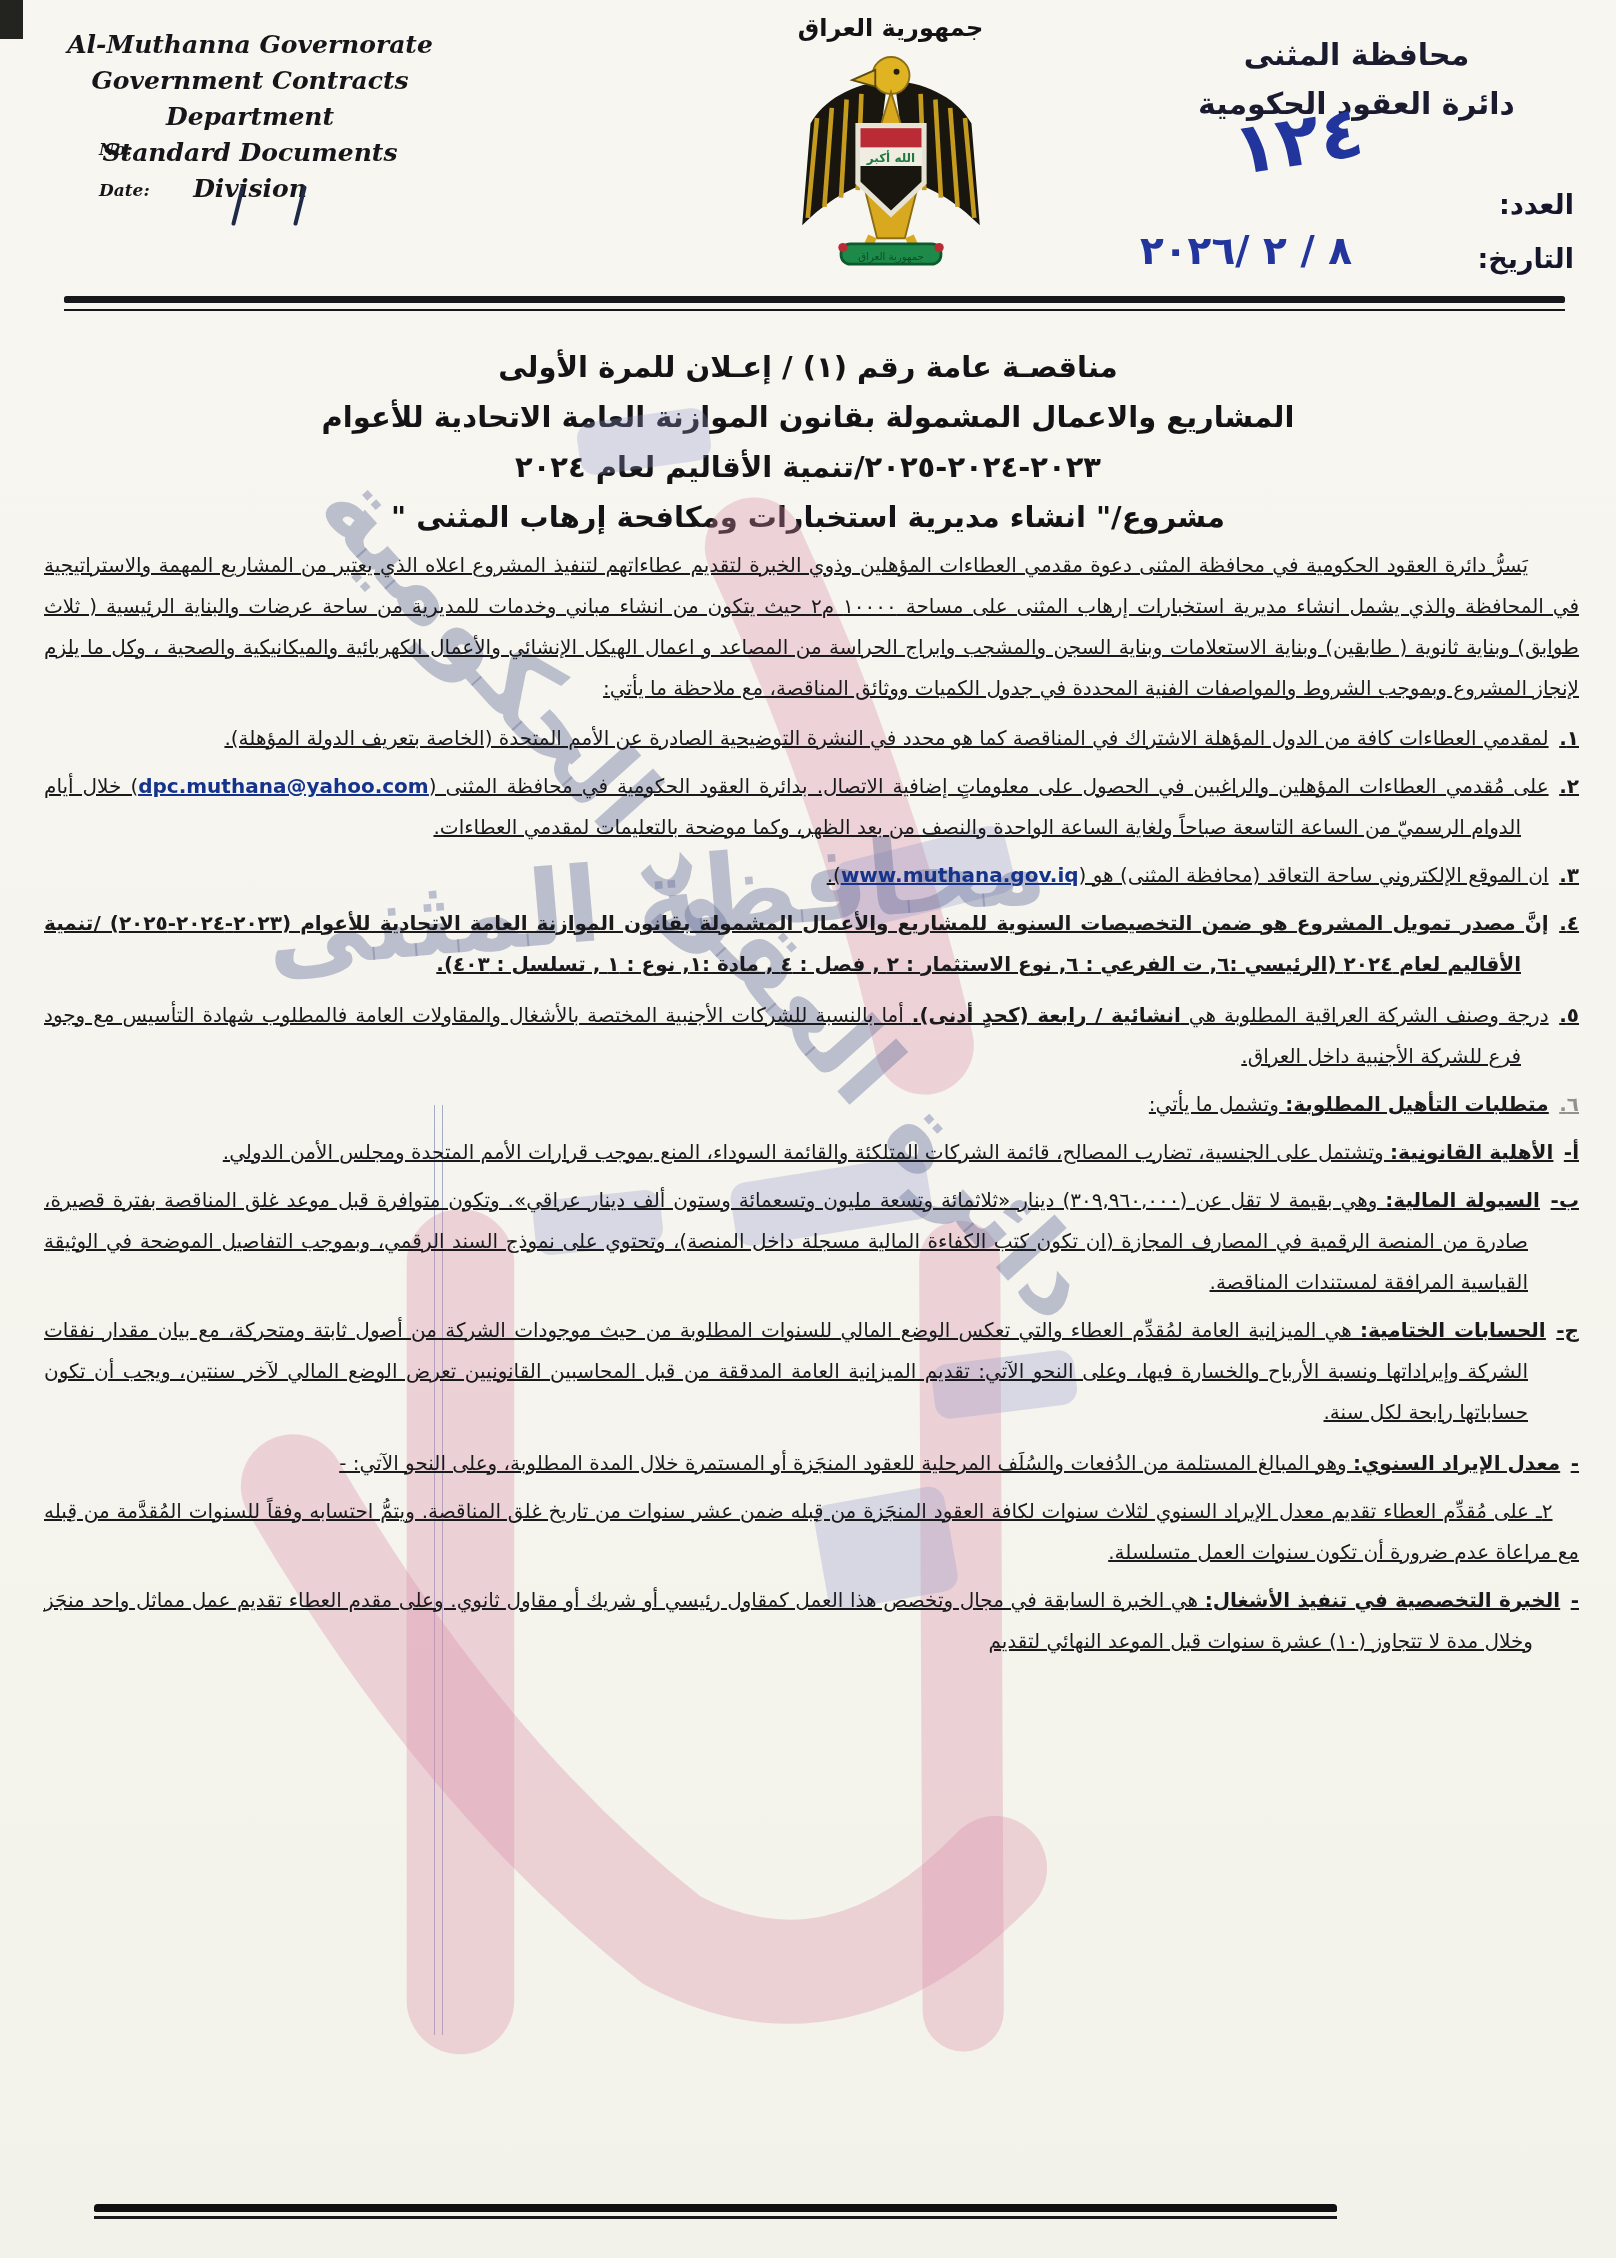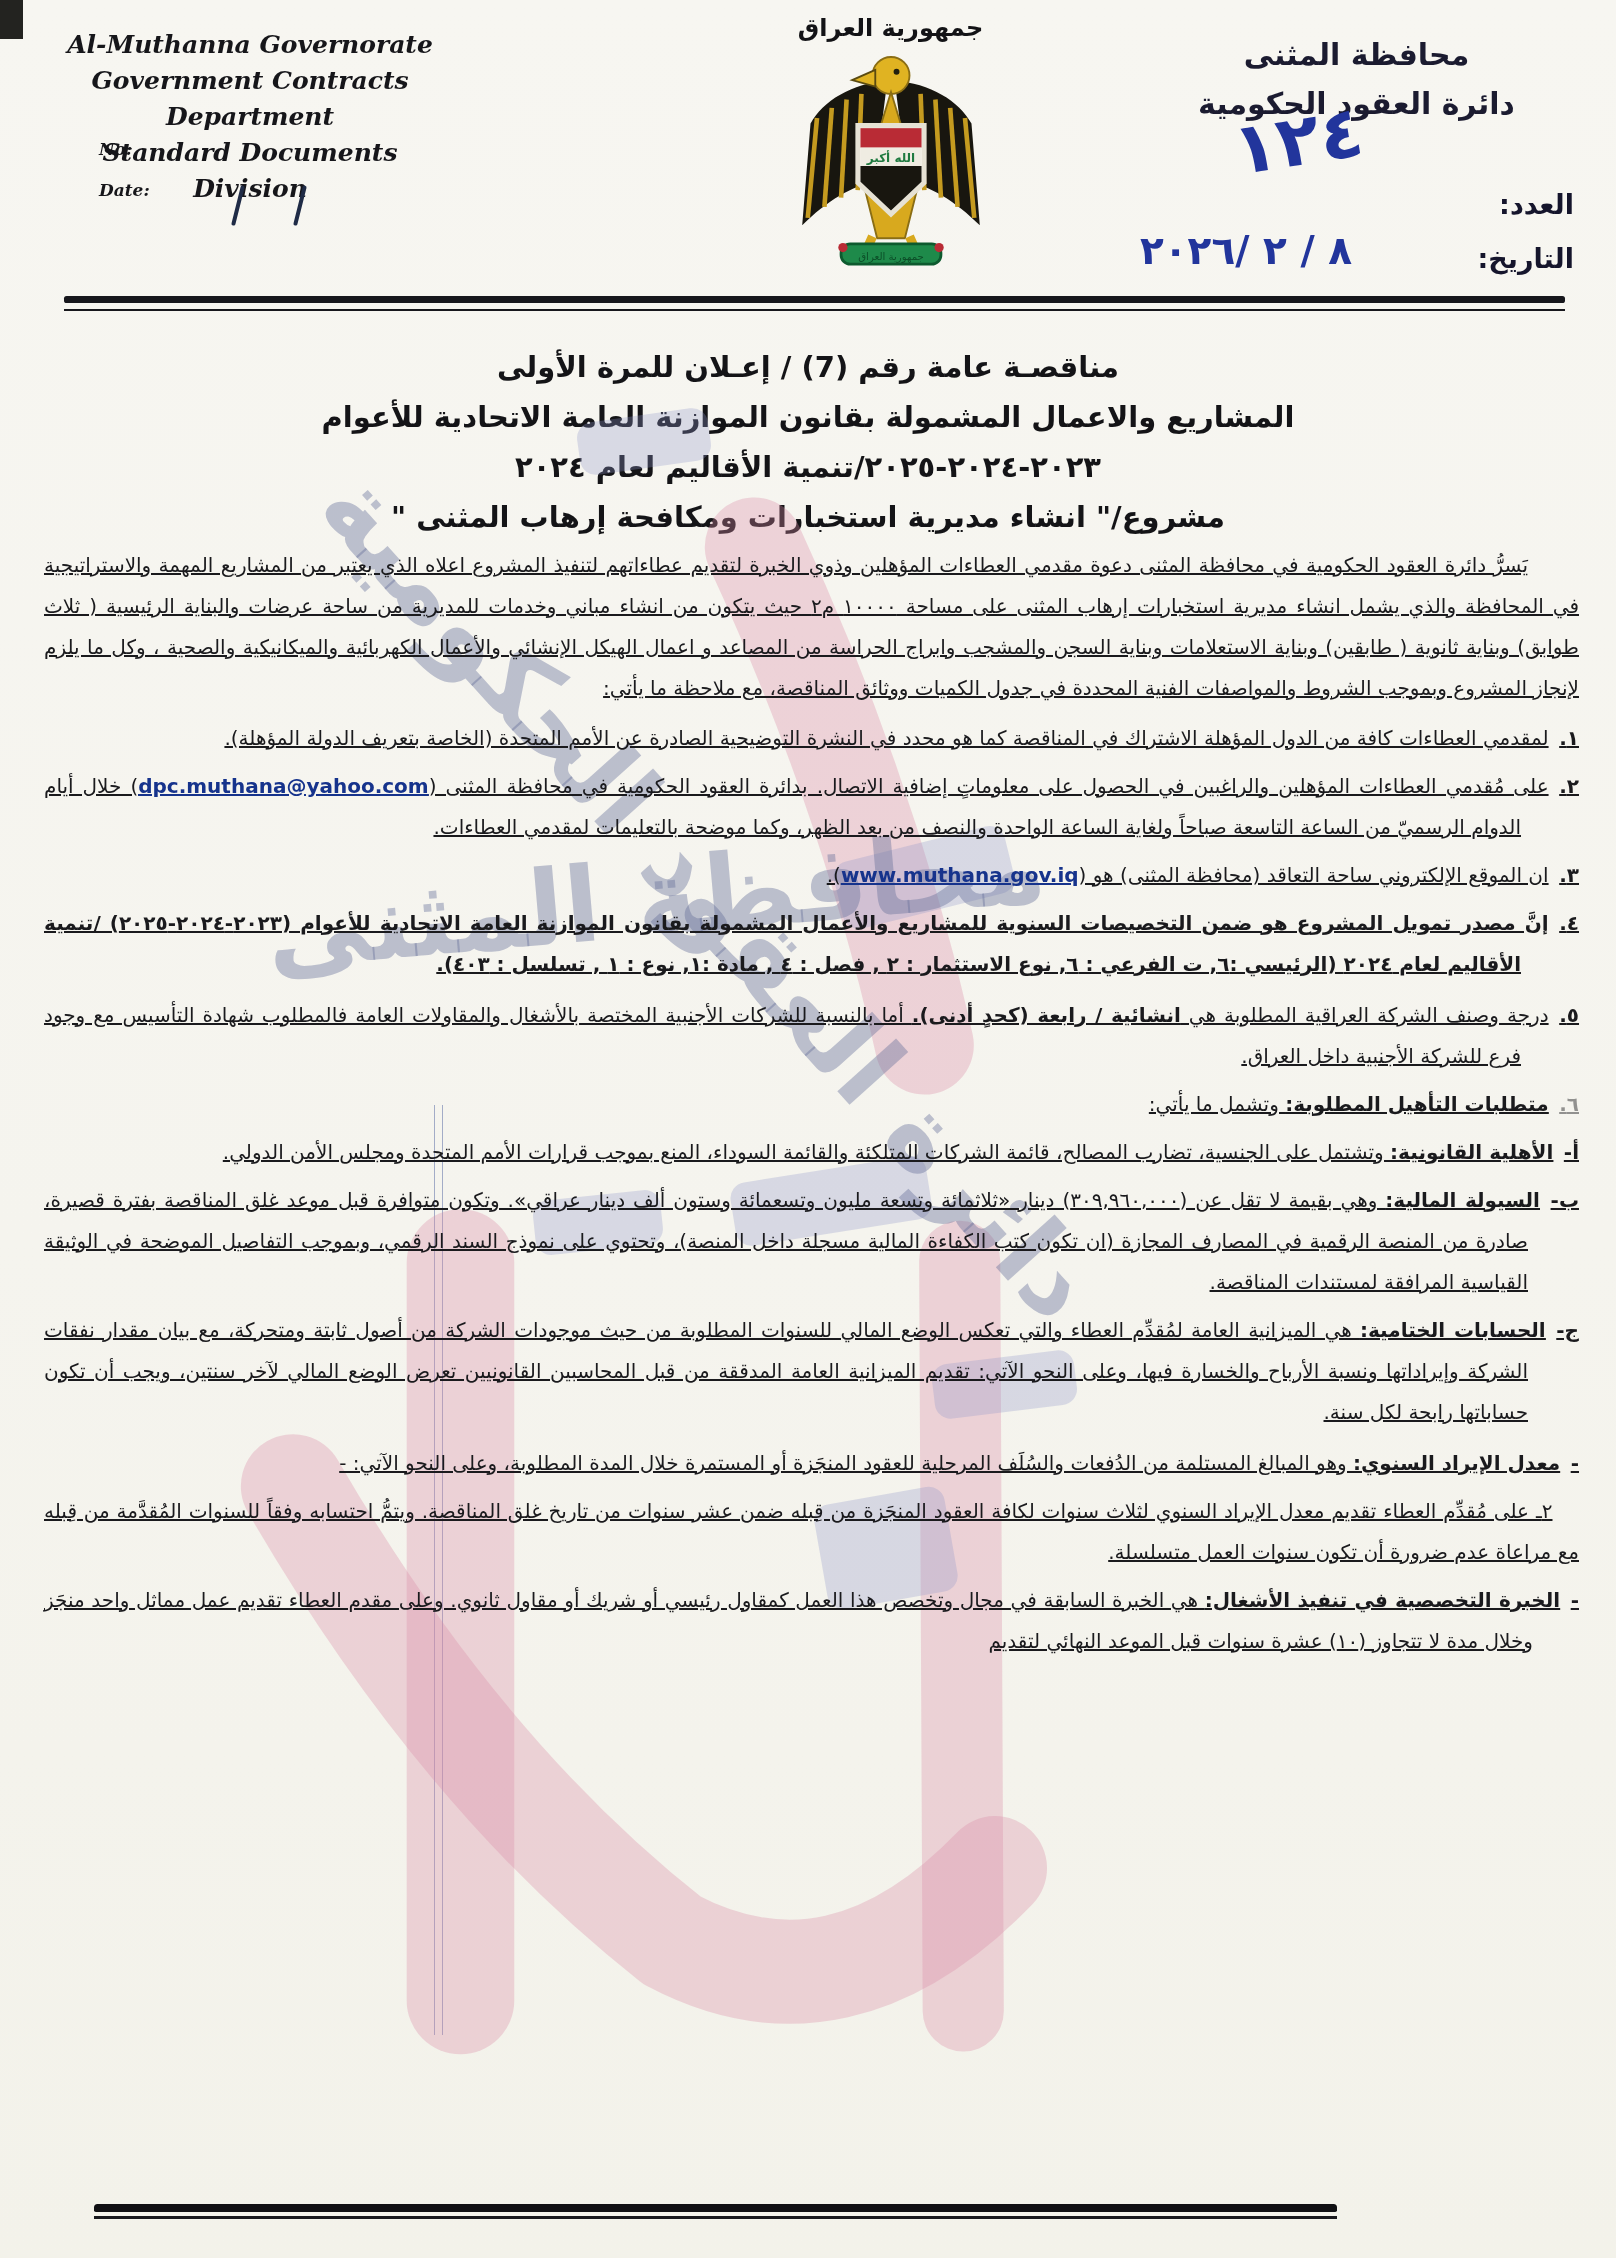--- a/index.html
+++ b/index.html
@@ -135,21 +135,21 @@
   </div>
   <div class="lbl" style="top:189px;">العدد:</div>
   <div class="lbl" style="top:243px;">التاريخ:</div>
   <div class="hand hand-number">١٢٤</div>
   <div class="hand hand-date">٢٠٢٦/ ٢ / ٨</div>
 
   <div class="rule-a"></div>
   <div class="rule-b"></div>
 
   <div class="title">
-    <span>مناقصـة عامة رقم (7) / إعـلان للمرة الأولى</span>
+    <span>مناقصـة عامة رقم (١) / إعـلان للمرة الأولى</span>
     <span>المشاريع والاعمال المشمولة بقانون الموازنة العامة الاتحادية للأعوام</span>
     <span>٢٠٢٣-٢٠٢٤-٢٠٢٥/تنمية الأقاليم لعام ٢٠٢٤</span>
     <span>مشروع/" انشاء مديرية استخبارات ومكافحة إرهاب المثنى "</span>
   </div>
 
   <div class="content" id="body-root">
       <div class="bitem para"><span>يَسرُّ دائرة العقود الحكومية في محافظة المثنى دعوة مقدمي العطاءات المؤهلين وذوي الخبرة لتقديم عطاءاتهم لتنفيذ المشروع اعلاه الذي يعتبر من المشاريع المهمة والاستراتيجية في المحافظة والذي يشمل انشاء مديرية استخبارات إرهاب المثنى على مساحة ١٠٠٠٠ م٢ حيث يتكون من انشاء مباني وخدمات للمديرية من ساحة عرضات والبناية الرئيسية ( ثلاث طوابق) وبناية ثانوية ( طابقين) وبناية الاستعلامات وبناية السجن والمشجب وابراج الحراسة  من المصاعد و اعمال الهيكل الإنشائي والأعمال الكهربائية والميكانيكية والصحية ، وكل ما يلزم لإنجاز المشروع وبموجب الشروط والمواصفات الفنية المحددة في جدول الكميات ووثائق المناقصة، مع ملاحظة ما يأتي:</span></div>
       <div class="bitem num"><span class="marker">١.</span><span>لمقدمي العطاءات كافة من الدول المؤهلة الاشتراك في المناقصة كما هو محدد في النشرة التوضيحية الصادرة عن الأمم المتحدة (الخاصة بتعريف الدولة المؤهلة).</span></div>
       <div class="bitem num"><span class="marker">٢.</span><span>على مُقدمي العطاءات المؤهلين والراغبين في الحصول على معلوماتٍ إضافية الاتصال. بدائرة العقود الحكومية في محافظة المثنى (</span><span class="seg-link">dpc.muthana@yahoo.com</span><span>) خلال أيام الدوام الرسميّ من الساعة التاسعة صباحاً ولغاية الساعة الواحدة والنصف من بعد الظهر، وكما موضحة بالتعليمات لمقدمي العطاءات.</span></div>
       <div class="bitem num"><span class="marker">٣.</span><span>ان الموقع الإلكتروني ساحة التعاقد (محافظة المثنى) هو (</span><span class="seg-link">www.muthana.gov.iq</span><span>).</span></div>

